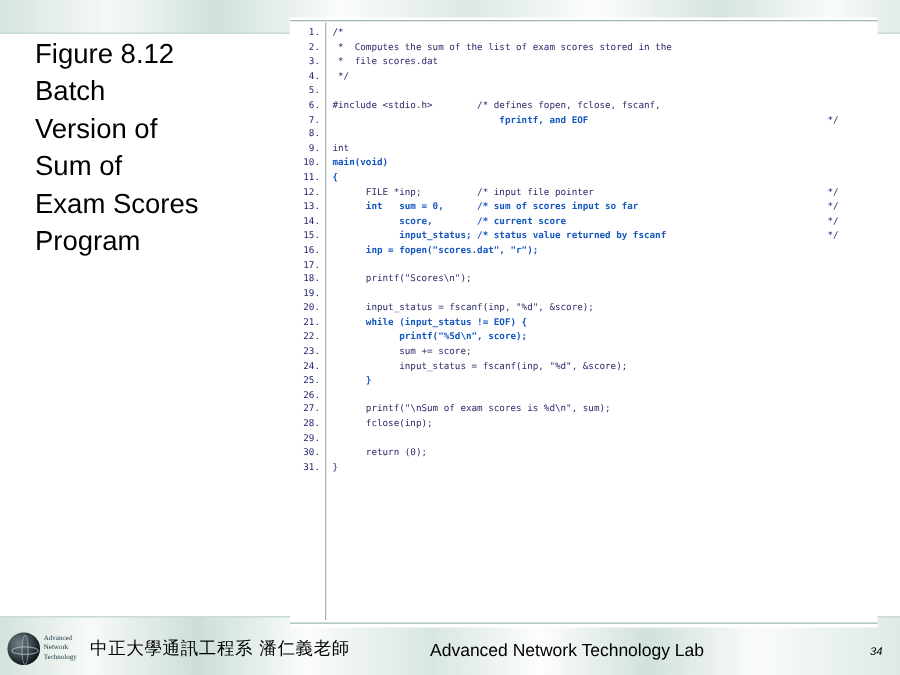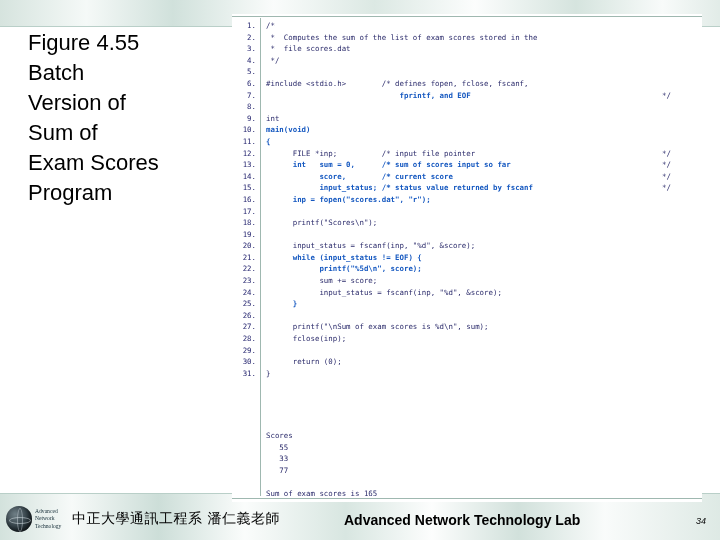--- a/index.html
+++ b/index.html
@@ -202,59 +202,53 @@
     font-size: 14px;
     color: #000000;
     letter-spacing: .5px;
     text-align: center;
   }
   .footer-en {
     position: absolute;
     left: 344px;
     bottom: 12px;
     font-size: 14px;
-    font-weight: bold;
+    font-weight: normal;
     color: #000000;
   }
   .page-num {
     position: absolute;
     right: 14px;
     bottom: 14px;
     font-size: 9px;
     color: #000000;
     font-style: italic;
   }
 </style>
 </head>
 <body>
 
 <div class="band band-top"></div>
 <div class="band-rule" style="top:26px"></div>
 
 <div class="band band-bottom"></div>
 <div class="band-rule" style="bottom:46px"></div>
 
-<div class="title">Figure 4.55
+<div class="title">Figure 8.12
 Batch
 Version of
 Sum of
 Exam Scores
 Program</div>
 
 <div class="figure">
   <div class="fig-rule r1"></div>
   <div class="fig-rule r2"></div>
   <div class="gutter-line"></div>
   <div class="code" id="code-body"><div class="code-row"><span class="ln">1.</span><span class="src">/*</span></div><div class="code-row"><span class="ln">2.</span><span class="src"> *  Computes the sum of the list of exam scores stored in the</span></div><div class="code-row"><span class="ln">3.</span><span class="src"> *  file scores.dat</span></div><div class="code-row"><span class="ln">4.</span><span class="src"> */</span></div><div class="code-row"><span class="ln">5.</span><span class="src"></span></div><div class="code-row"><span class="ln">6.</span><span class="src">#include &lt;stdio.h&gt;        /* defines fopen, fclose, fscanf,</span></div><div class="code-row"><span class="ln">7.</span><span class="src hl">                              fprintf, and EOF</span><span class="cmt-right">*/</span></div><div class="code-row"><span class="ln">8.</span><span class="src"></span></div><div class="code-row"><span class="ln">9.</span><span class="src">int</span></div><div class="code-row"><span class="ln">10.</span><span class="src hl">main(void)</span></div><div class="code-row"><span class="ln">11.</span><span class="src hl">{</span></div><div class="code-row"><span class="ln">12.</span><span class="src">      FILE *inp;          /* input file pointer</span><span class="cmt-right">*/</span></div><div class="code-row"><span class="ln">13.</span><span class="src hl">      int   sum = 0,      /* sum of scores input so far</span><span class="cmt-right">*/</span></div><div class="code-row"><span class="ln">14.</span><span class="src hl">            score,        /* current score</span><span class="cmt-right">*/</span></div><div class="code-row"><span class="ln">15.</span><span class="src hl">            input_status; /* status value returned by fscanf</span><span class="cmt-right">*/</span></div><div class="code-row"><span class="ln">16.</span><span class="src hl">      inp = fopen("scores.dat", "r");</span></div><div class="code-row"><span class="ln">17.</span><span class="src hl"></span></div><div class="code-row"><span class="ln">18.</span><span class="src">      printf("Scores\n");</span></div><div class="code-row"><span class="ln">19.</span><span class="src"></span></div><div class="code-row"><span class="ln">20.</span><span class="src">      input_status = fscanf(inp, "%d", &amp;score);</span></div><div class="code-row"><span class="ln">21.</span><span class="src hl">      while (input_status != EOF) {</span></div><div class="code-row"><span class="ln">22.</span><span class="src hl">            printf("%5d\n", score);</span></div><div class="code-row"><span class="ln">23.</span><span class="src">            sum += score;</span></div><div class="code-row"><span class="ln">24.</span><span class="src">            input_status = fscanf(inp, "%d", &amp;score);</span></div><div class="code-row"><span class="ln">25.</span><span class="src hl">      }</span></div><div class="code-row"><span class="ln">26.</span><span class="src"></span></div><div class="code-row"><span class="ln">27.</span><span class="src">      printf("\nSum of exam scores is %d\n", sum);</span></div><div class="code-row"><span class="ln">28.</span><span class="src">      fclose(inp);</span></div><div class="code-row"><span class="ln">29.</span><span class="src"></span></div><div class="code-row"><span class="ln">30.</span><span class="src">      return (0);</span></div><div class="code-row"><span class="ln">31.</span><span class="src">}</span></div></div>
-  <div class="out-block">Scores
-   55
-   33
-   77
-
-Sum of exam scores is 165</div>
 </div>
 
 <div class="logo">
   <div class="logo-globe"></div>
   <div class="logo-text">Advanced
 Network
 Technology</div>
 </div>
 <div class="footer-cn">中正大學通訊工程系 潘仁義老師</div>
 <div class="footer-en">Advanced Network Technology Lab</div>

